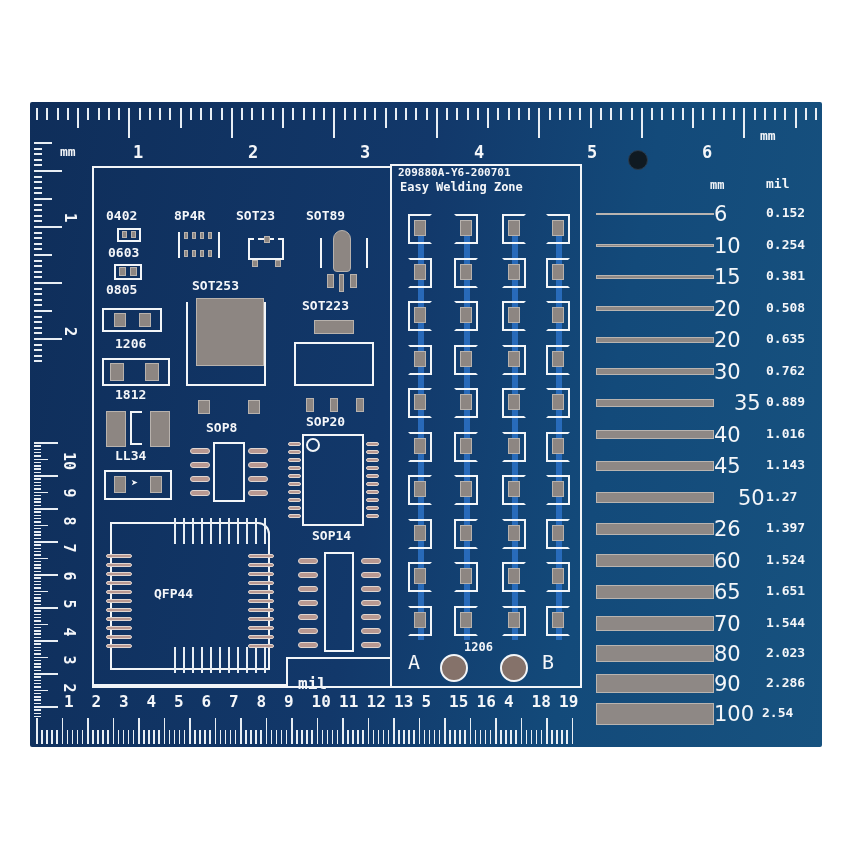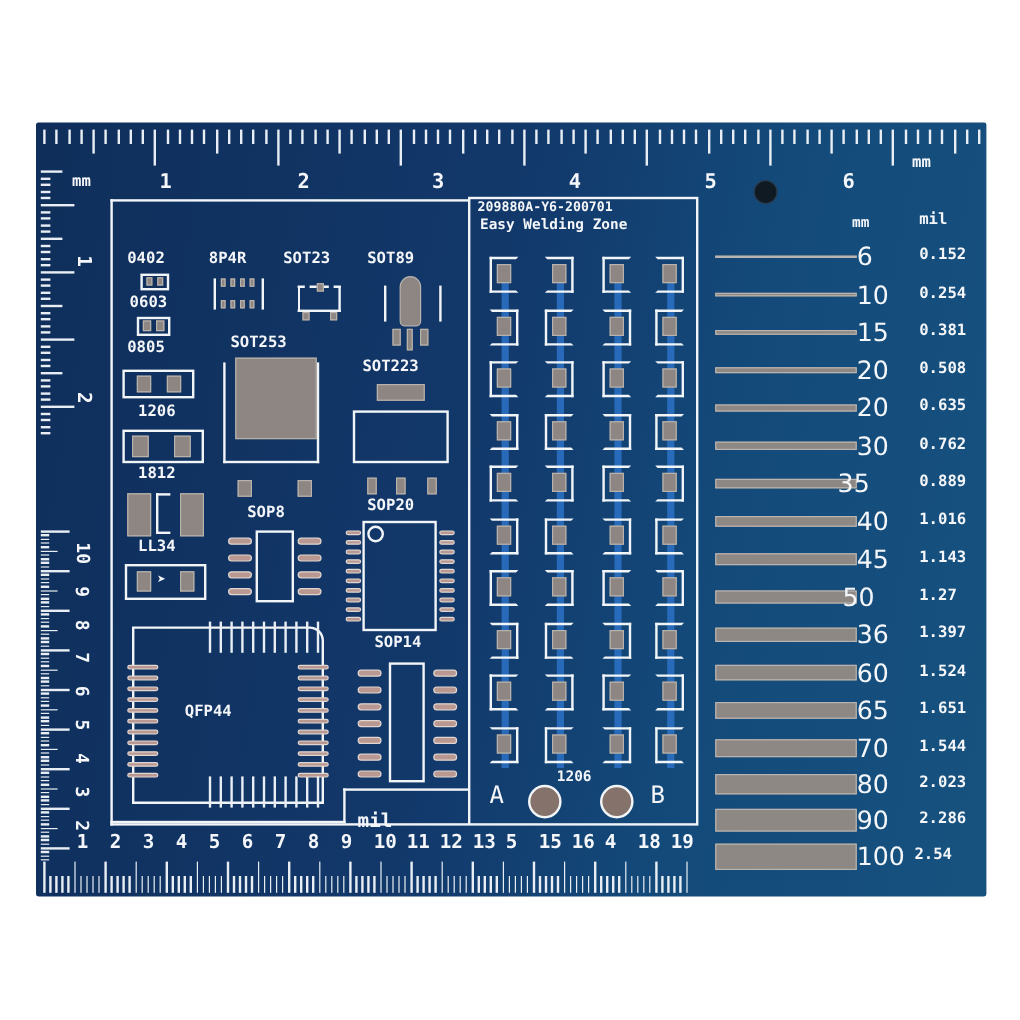--- a/index.html
+++ b/index.html
@@ -670,33 +670,33 @@
       <div class="bar" style="left:566px;top:204.3px;width:118px;height:4.4px;"></div>
       <div class="lbl" style="left:684px;top:194.5px;font-size:21px;font-weight:normal;font-family:'DejaVu Sans',sans-serif;">20</div>
       <div class="lbl" style="left:736px;top:197.5px;font-size:13px;">0.508</div>
       <div class="bar" style="left:566px;top:235.25px;width:118px;height:5.5px;"></div>
       <div class="lbl" style="left:684px;top:226px;font-size:21px;font-weight:normal;font-family:'DejaVu Sans',sans-serif;">20</div>
       <div class="lbl" style="left:736px;top:229px;font-size:13px;">0.635</div>
       <div class="bar" style="left:566px;top:266.2px;width:118px;height:6.6px;"></div>
       <div class="lbl" style="left:684px;top:257.5px;font-size:21px;font-weight:normal;font-family:'DejaVu Sans',sans-serif;">30</div>
       <div class="lbl" style="left:736px;top:260.5px;font-size:13px;">0.762</div>
       <div class="bar" style="left:566px;top:297.15px;width:118px;height:7.699999999999999px;"></div>
-      <div class="lbl" style="left:668px;top:289px;font-size:21px;font-weight:normal;font-family:'DejaVu Sans',sans-serif;">35</div>
+      <div class="lbl" style="left:704px;top:289px;font-size:21px;font-weight:normal;font-family:'DejaVu Sans',sans-serif;">35</div>
       <div class="lbl" style="left:736px;top:292px;font-size:13px;">0.889</div>
       <div class="bar" style="left:566px;top:328.1px;width:118px;height:8.8px;"></div>
       <div class="lbl" style="left:684px;top:320.5px;font-size:21px;font-weight:normal;font-family:'DejaVu Sans',sans-serif;">40</div>
       <div class="lbl" style="left:736px;top:323.5px;font-size:13px;">1.016</div>
       <div class="bar" style="left:566px;top:359.05px;width:118px;height:9.9px;"></div>
       <div class="lbl" style="left:684px;top:352px;font-size:21px;font-weight:normal;font-family:'DejaVu Sans',sans-serif;">45</div>
       <div class="lbl" style="left:736px;top:355px;font-size:13px;">1.143</div>
       <div class="bar" style="left:566px;top:390px;width:118px;height:11px;"></div>
-      <div class="lbl" style="left:672px;top:383.5px;font-size:21px;font-weight:normal;font-family:'DejaVu Sans',sans-serif;">50</div>
+      <div class="lbl" style="left:708px;top:383.5px;font-size:21px;font-weight:normal;font-family:'DejaVu Sans',sans-serif;">50</div>
       <div class="lbl" style="left:736px;top:386.5px;font-size:13px;">1.27</div>
       <div class="bar" style="left:566px;top:420.95px;width:118px;height:12.100000000000001px;"></div>
-      <div class="lbl" style="left:684px;top:415px;font-size:21px;font-weight:normal;font-family:'DejaVu Sans',sans-serif;">36</div>
+      <div class="lbl" style="left:684px;top:415px;font-size:21px;font-weight:normal;font-family:'DejaVu Sans',sans-serif;">26</div>
       <div class="lbl" style="left:736px;top:418px;font-size:13px;">1.397</div>
       <div class="bar" style="left:566px;top:451.9px;width:118px;height:13.2px;"></div>
       <div class="lbl" style="left:684px;top:446.5px;font-size:21px;font-weight:normal;font-family:'DejaVu Sans',sans-serif;">60</div>
       <div class="lbl" style="left:736px;top:449.5px;font-size:13px;">1.524</div>
       <div class="bar" style="left:566px;top:482.85px;width:118px;height:14.3px;"></div>
       <div class="lbl" style="left:684px;top:478px;font-size:21px;font-weight:normal;font-family:'DejaVu Sans',sans-serif;">65</div>
       <div class="lbl" style="left:736px;top:481px;font-size:13px;">1.651</div>
       <div class="bar" style="left:566px;top:513.8px;width:118px;height:15.399999999999999px;"></div>
       <div class="lbl" style="left:684px;top:509.5px;font-size:21px;font-weight:normal;font-family:'DejaVu Sans',sans-serif;">70</div>
       <div class="lbl" style="left:736px;top:512.5px;font-size:13px;">1.544</div>

